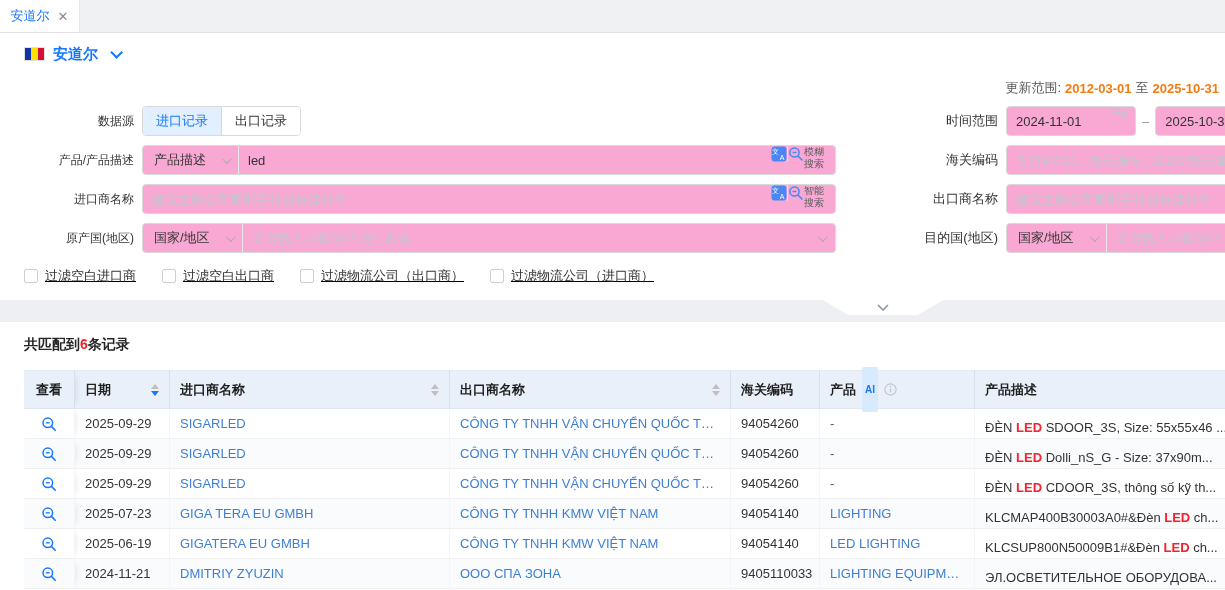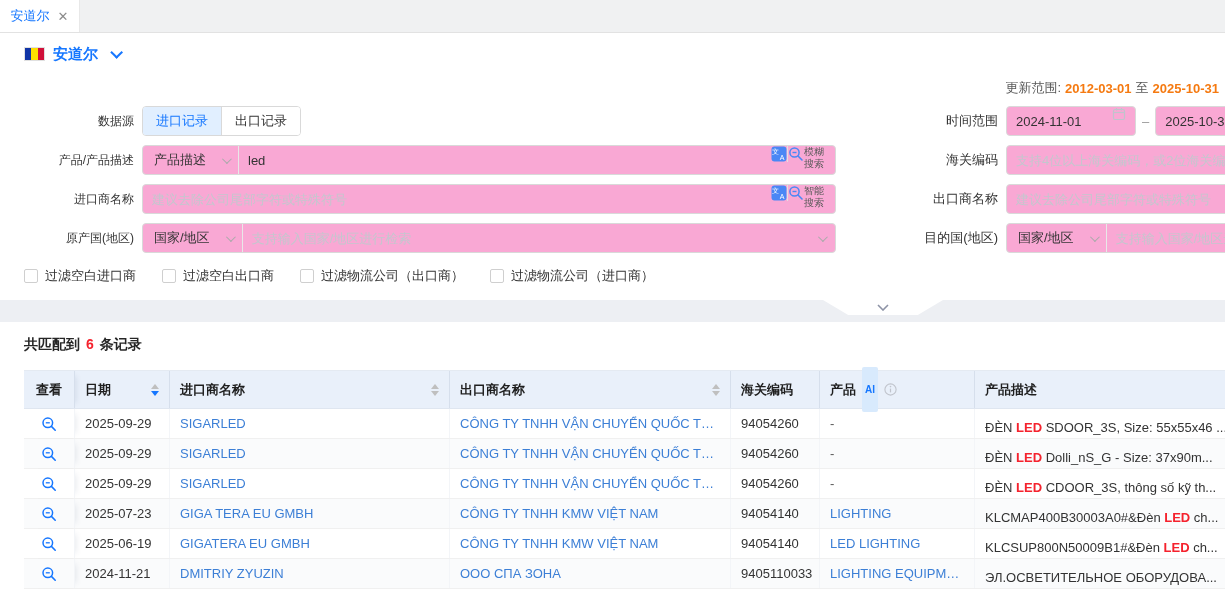--- a/index.html
+++ b/index.html
@@ -37,31 +37,31 @@
           border-right:1px solid #e8e8e8; font-size:13px; color:#333; flex:none; cursor:pointer; }
   .isel .sel-arrow, .gsel-arrow { width:7px; height:7px; border-right:1.5px solid #aaa;
           border-bottom:1.5px solid #aaa; transform:rotate(45deg) translateY(-2px); }
   input.bare { border:none; outline:none; flex:1; min-width:0; font-size:13px; padding:0 9px;
                color:#333; background:transparent; height:100%; }
   input.bare::placeholder { color:#c3c7ce; }
   .suffix { display:flex; padding:0 9px; flex:none; height:100%; }
   .div-v { width:1px; height:16px; background:#e1e1e1; }
   .search-mini { font-size:10px; color:#595959; width:22px; line-height:1.2; }
   .gsel-arrow { margin-right:10px; }
-  .chk-row { display:flex; align-items:center; gap:26px; margin:13px 12px 0 24px; height:20px; }
+  .chk-row { display:flex; align-items:center; gap:26px; margin:13px 12px 0 24px; height:20px;text-decoration:underline; }
   .chk { display:flex; align-items:center; gap:7px; font-size:13px; color:#333; cursor:pointer; }
   .box { width:14px; height:14px; border:1px solid #cfcfcf; border-radius:2px; background:#fff; flex:none; }
   
   .collapse-strip { height:22px; background:#edeff3; position:relative; margin-top:14px; }
   .collapse-tab { position:absolute; top:0; left:823px; width:120px; height:15px; background:#fff;
                   clip-path:polygon(0 0,100% 0,79% 100%,21% 100%);
                   display:flex; align-items:center; justify-content:center; cursor:pointer; }
   
   .results { background:#fff; padding-top:14px; }
-  .summary { margin-left:24px; font-size:14px; font-weight:bold; color:#262626; display:flex; gap:6px; }
+  .summary { margin-left:24px; font-size:14px; font-weight:bold; color:#262626; display:flex; gap:0; }
   .summary .cnt { color:#f5222d; }
   .table { margin:16px 0 0 24px; width:1201px; border-top:1px solid #e4eaf2; }
   .thead { display:flex; background:#e9f0fa; height:38px; border-bottom:1px solid #dfe6f0; }
   .th { display:flex; align-items:center; padding:0 10px; font-size:13px; font-weight:bold;
         color:#1f1f1f; border-right:1px solid #d6dfec; gap:6px; }
   .tr { display:flex; height:30px; background:#fff; border-bottom:1px solid #f0f0f0; }
   .tr.alt { background:#fafbfc; }
   .td { display:flex; align-items:center; padding:0 10px; font-size:13px; color:#333;
         white-space:nowrap; overflow:hidden; border-right:1px solid #f3f5f8; }
   .c-view { width:51px; justify-content:center; box-shadow:6px 0 6px -5px rgba(15,40,80,.10); }

